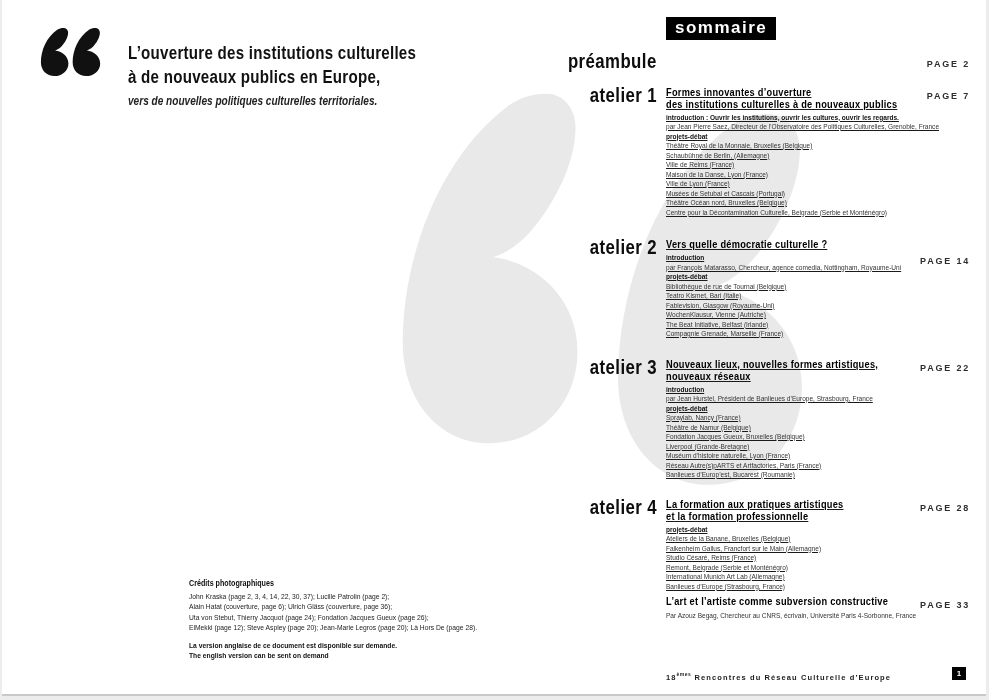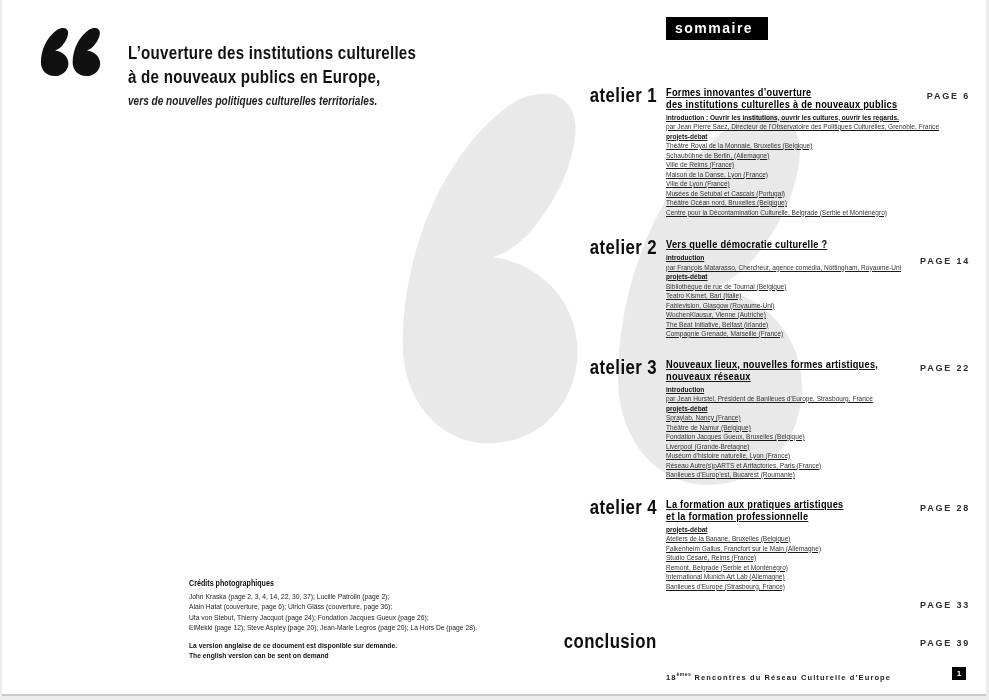--- a/index.html
+++ b/index.html
@@ -18,22 +18,22 @@
 
   
   .logo { position:absolute; left:40px; top:27px; width:62px; height:50px; z-index:2; }
 
   .title-block { position:absolute; left:128px; top:41px; z-index:2; white-space:nowrap; }
   .title-line { font-size:18px; font-weight:bold; line-height:24px; letter-spacing:.3px; color:#111; }
   .subtitle  { font-size:12px; font-style:italic; font-weight:bold; margin-top:5px; color:#222; }
 
   .badge {
     position:absolute; left:666px; top:17px; z-index:3;
-    background:#000; color:#fff; font-size:14px; font-weight:bold;
-    letter-spacing:1.5px; padding:4px 15px 5px 9px; line-height:14px;
+    background:#000; color:#fff; font-size:17px; font-weight:bold;
+    letter-spacing:1.5px; padding:4px 9px 5px 9px; line-height:14px;
   }
 
   .toc-row { position:absolute; left:0; width:989px; z-index:2; }
   .big-label {
     position:absolute; right:332px; top:0; white-space:nowrap;
     font-size:20px; font-weight:bold; letter-spacing:.5px; color:#0d0d0d;
     transform:scaleX(0.84); transform-origin:100% 0;
   }
   .page-ref {
     position:absolute; right:19px; white-space:nowrap;
@@ -95,25 +95,29 @@
   </svg>
 
   <div class="title-block cx">
     <div class="title-line">L’ouverture des institutions culturelles</div>
     <div class="title-line">à de nouveaux publics en Europe,</div>
     <div class="subtitle">vers de nouvelles politiques culturelles territoriales.</div>
   </div>
 
   <div class="badge">sommaire</div>
 
+  <div class="toc-row" style="top:50px;height:30px">
+    <span class="big-label">préambule</span>
+    <span class="page-ref" style="top:9px">PAGE 2</span>
+  </div>
 
   <div id="toc-sections">
   <div class="toc-row" style="top: 84px;">
     <span class="big-label">atelier 1</span>
-    <span class="page-ref" style="top:7px">PAGE 6</span>
+    <span class="page-ref" style="top:7px">PAGE 7</span>
     <div class="sec-main">
       <div class="sec-heading cx">
             <div>Formes innovantes d’ouverture</div>
             <div>des institutions culturelles à de nouveaux publics</div>
           </div>
       <div class="sec-items cx">
             <div class="toc-item b">introduction : Ouvrir les institutions, ouvrir les cultures, ouvrir les regards.</div>
             <div class="toc-item">par Jean Pierre Saez, Directeur de l’Observatoire des Politiques Culturelles, Grenoble, France</div>
             <div class="toc-item b">projets-débat</div>
             <div class="toc-item">Théâtre Royal de la Monnaie, Bruxelles (Belgique)</div>
@@ -186,26 +190,26 @@
             <div class="toc-item">Falkenheim Gallus, Francfort sur le Main (Allemagne)</div>
             <div class="toc-item">Studio Césaré, Reims (France)</div>
             <div class="toc-item">Remont, Belgrade (Serbie et Monténégro)</div>
             <div class="toc-item">International Munich Art Lab (Allemagne)</div>
             <div class="toc-item">Banlieues d’Europe (Strasbourg, France)</div>
           </div>
     </div>
   </div>
 </div>
 
+  <div id="sec-extra">
+    <div class="sec-heading cx">L’art et l’artiste comme subversion constructive</div>
+    <div class="toc-item cx">Par Azouz Begag, Chercheur au CNRS, écrivain, Université Paris 4-Sorbonne, France</div>
+  </div>
   <span class="page-ref" style="top:600px">PAGE 33</span>
 
-  <div class="toc-row" style="top:630px;height:30px">
-    <span class="big-label">conclusion</span>
-    <span class="page-ref" style="top:8px">PAGE 39</span>
-  </div>
 
   <div class="credits cx">
     <div class="credits-title">Crédits photographiques</div>
     <div id="credits-lines">
         <div class="credits-line">John Kraska (page 2, 3, 4, 14, 22, 30, 37); Lucille Patrolin (page 2);</div>
         <div class="credits-line">Alain Hatat (couverture, page 6); Ulrich Gläss (couverture, page 36);</div>
         <div class="credits-line">Uta von Stebut, Thierry Jacquot (page 24); Fondation Jacques Gueux (page 26);</div>
         <div class="credits-line">ElMekki (page 12); Steve Aspley (page 20); Jean-Marie Legros (page 20); Là Hors De (page 28).</div>
       </div>
     <div class="credits-note" id="credits-note">

